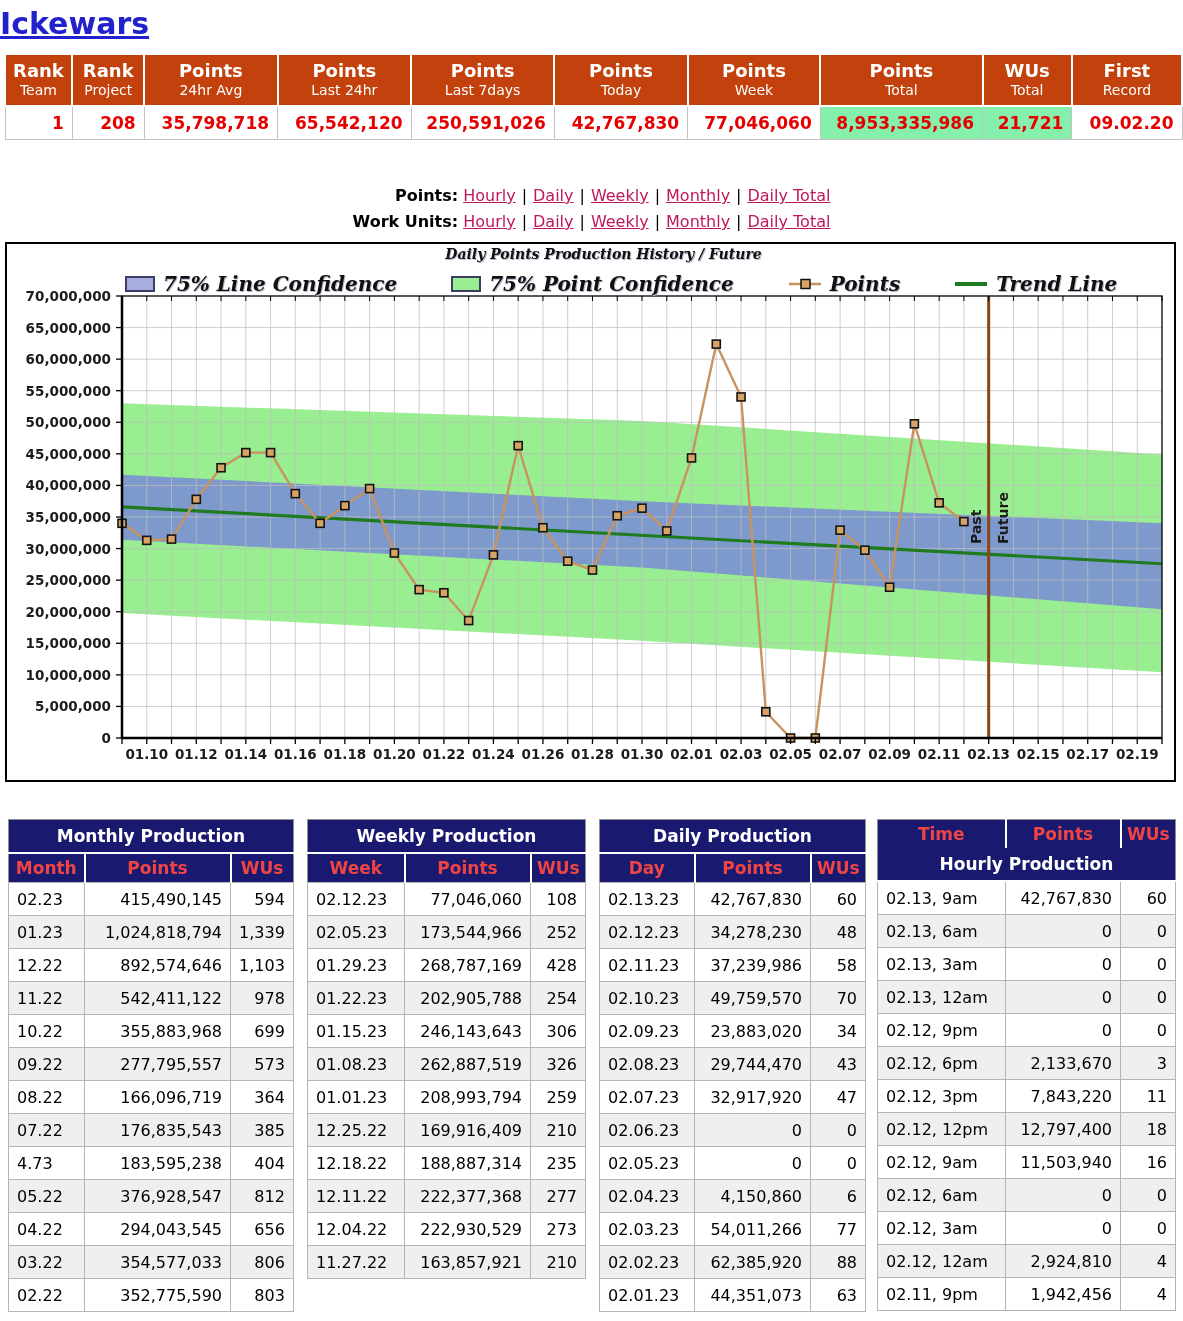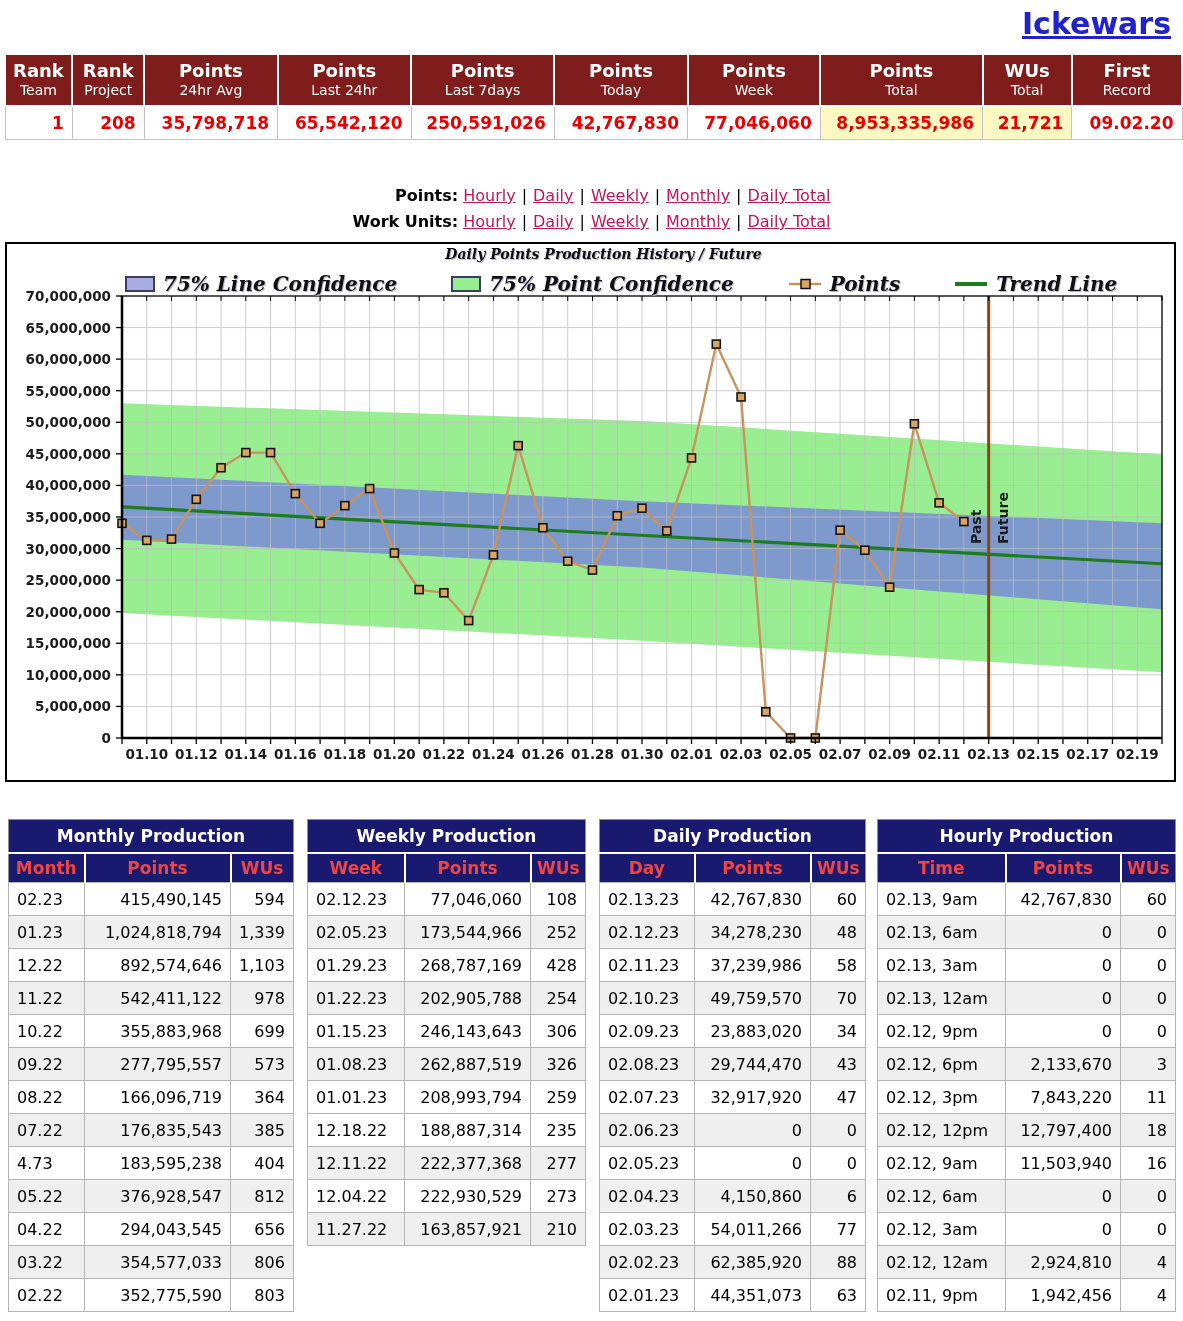--- a/index.html
+++ b/index.html
@@ -1,38 +1,38 @@
 <!DOCTYPE html>
 <html><head>
 <meta charset="utf-8">
 <style>
   html,body{margin:0;padding:0;}
   body{
     width:1183px;height:1321px;overflow:hidden;background:#fff;position:relative;
     font-family:"DejaVu Sans","Liberation Sans",sans-serif;
   }
   
-  .page-title{ text-align:right; margin:4px 12px 0 0; }
+  .page-title{ text-align:left; margin:4px 12px 0 0; }
   .page-title a{
     font-size:30px; font-weight:bold; color:#2222cc; text-decoration:underline; cursor:pointer;
   }
   
   table.summary{ border-collapse:collapse; table-layout:fixed; margin:13px 0 0 5px; }
   table.summary th{
-    background:#7f1d1d; color:#fff; padding:5px 4px 7px 4px; vertical-align:middle;
+    background:#c2410c; color:#fff; padding:5px 4px 7px 4px; vertical-align:middle;
     border-left:2px solid #fff; border-right:2px solid #fff; border-bottom:2px solid #fff;
   }
   table.summary th:first-child{ border-left:none; }
   table.summary th .main{ display:block; font-size:18px; font-weight:bold; line-height:22px;}
   table.summary th .sub{ display:block; font-size:14px; font-weight:normal; line-height:16px;}
   table.summary td{
     border:1px solid #c3c3c3; background:#fff; color:#e60000; font-weight:bold;
     font-size:17px; text-align:right; padding:6px 8px; height:20px; white-space:nowrap;
   }
-  table.summary td.shaded{ background:#fef9c3; }
+  table.summary td.shaded{ background:#86efac; }
   
   .nav{ display:grid; grid-template-columns:auto auto; width:max-content; margin:43px auto 0 auto;
         font-size:16px; line-height:26px; }
   .nav-label{ font-weight:bold; color:#000; text-align:right; padding-right:5px; }
   .nav-links{ text-align:left; }
   .nav-links a{ color:#be185d; text-decoration:underline; cursor:pointer; }
   .nav-links .sep{ color:#000; padding:0 6px; text-decoration:none; }
   
   .chart-box{ position:relative; margin:7px 0 0 5px; width:1167px; height:536px;
               border:2px solid #000; background:#fff; }
@@ -553,20 +553,25 @@
           <tr class="even">
             <td class="c0">01.08.23</td>
             <td class="c1">262,887,519</td>
             <td class="c2">326</td>
           </tr>
           <tr class="odd">
             <td class="c0">01.01.23</td>
             <td class="c1">208,993,794</td>
             <td class="c2">259</td>
           </tr>
+          <tr class="even">
+            <td class="c0">12.25.22</td>
+            <td class="c1">169,916,409</td>
+            <td class="c2">210</td>
+          </tr>
           <tr class="odd">
             <td class="c0">12.18.22</td>
             <td class="c1">188,887,314</td>
             <td class="c2">235</td>
           </tr>
           <tr class="even">
             <td class="c0">12.11.22</td>
             <td class="c1">222,377,368</td>
             <td class="c2">277</td>
           </tr>
@@ -667,26 +672,26 @@
         </tbody>
       </table>
       <table class="ptable" style="left: 877px;">
         <colgroup>
           <col style="width: 128px;">
           <col style="width: 115px;">
           <col style="width: 55px;">
         </colgroup>
         <thead>
           <tr>
-            <th class="ttl" colspan="3">Hourly Production</th>
-          </tr>
-          <tr>
             <th class="col">Time</th>
             <th class="col">Points</th>
             <th class="col">WUs</th>
+          </tr>
+          <tr>
+            <th class="ttl" colspan="3">Hourly Production</th>
           </tr>
         </thead>
         <tbody>
           <tr class="odd">
             <td class="c0">02.13, 9am</td>
             <td class="c1">42,767,830</td>
             <td class="c2">60</td>
           </tr>
           <tr class="even">
             <td class="c0">02.13, 6am</td>

